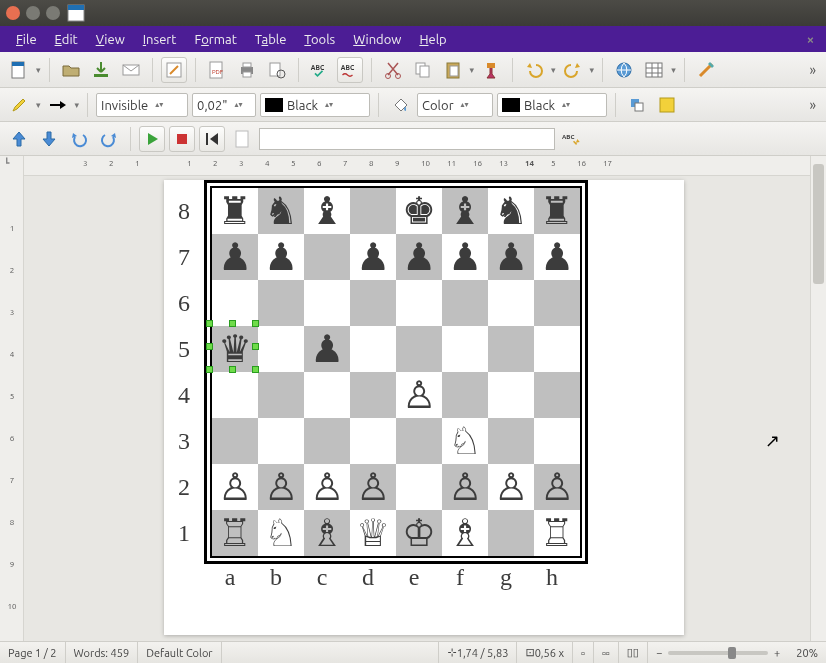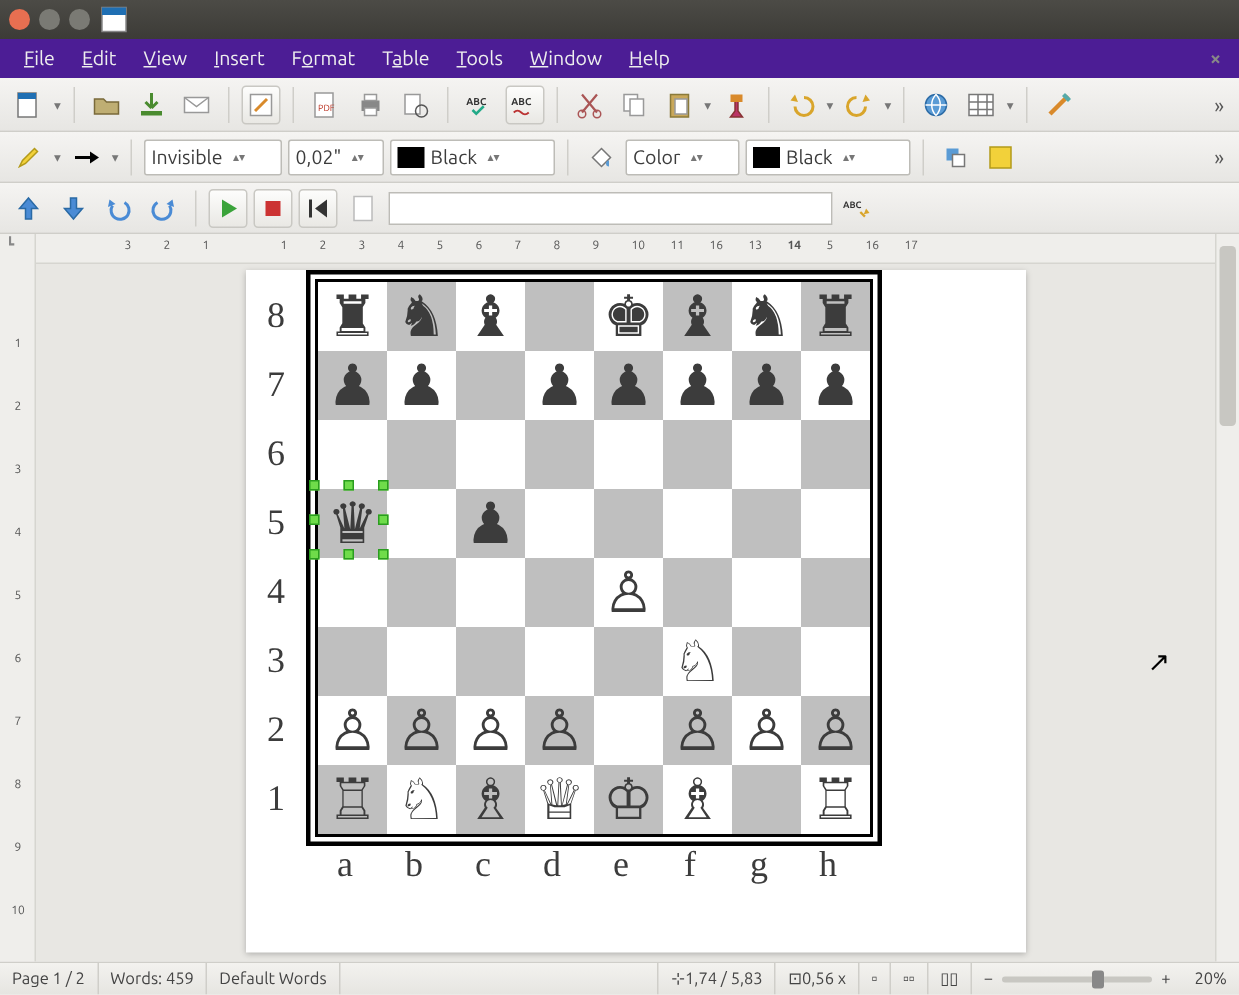--- a/index.html
+++ b/index.html
@@ -471,21 +471,21 @@
     <div id="vruler-ticks"></div>
   </div>
   <div class="scroll-v">
     <div class="thumb"></div>
   </div>
 </div>
 
 <div class="statusbar">
   <div class="cell">Page 1 / 2</div>
   <div class="cell">Words: 459</div>
-  <div class="cell">Default Words</div>
+  <div class="cell">Default Color</div>
   <div class="cell flex"></div>
   <div class="cell">⊹ <span>1,74 / 5,83</span></div>
   <div class="cell">⊡ <span>0,56 x</span></div>
   <div class="cell">▫</div>
   <div class="cell">▫▫</div>
   <div class="cell">▯▯</div>
   <div class="cell" style="border:none">
     <span>−</span>
     <div class="zslider">
         <div class="zh"></div>

